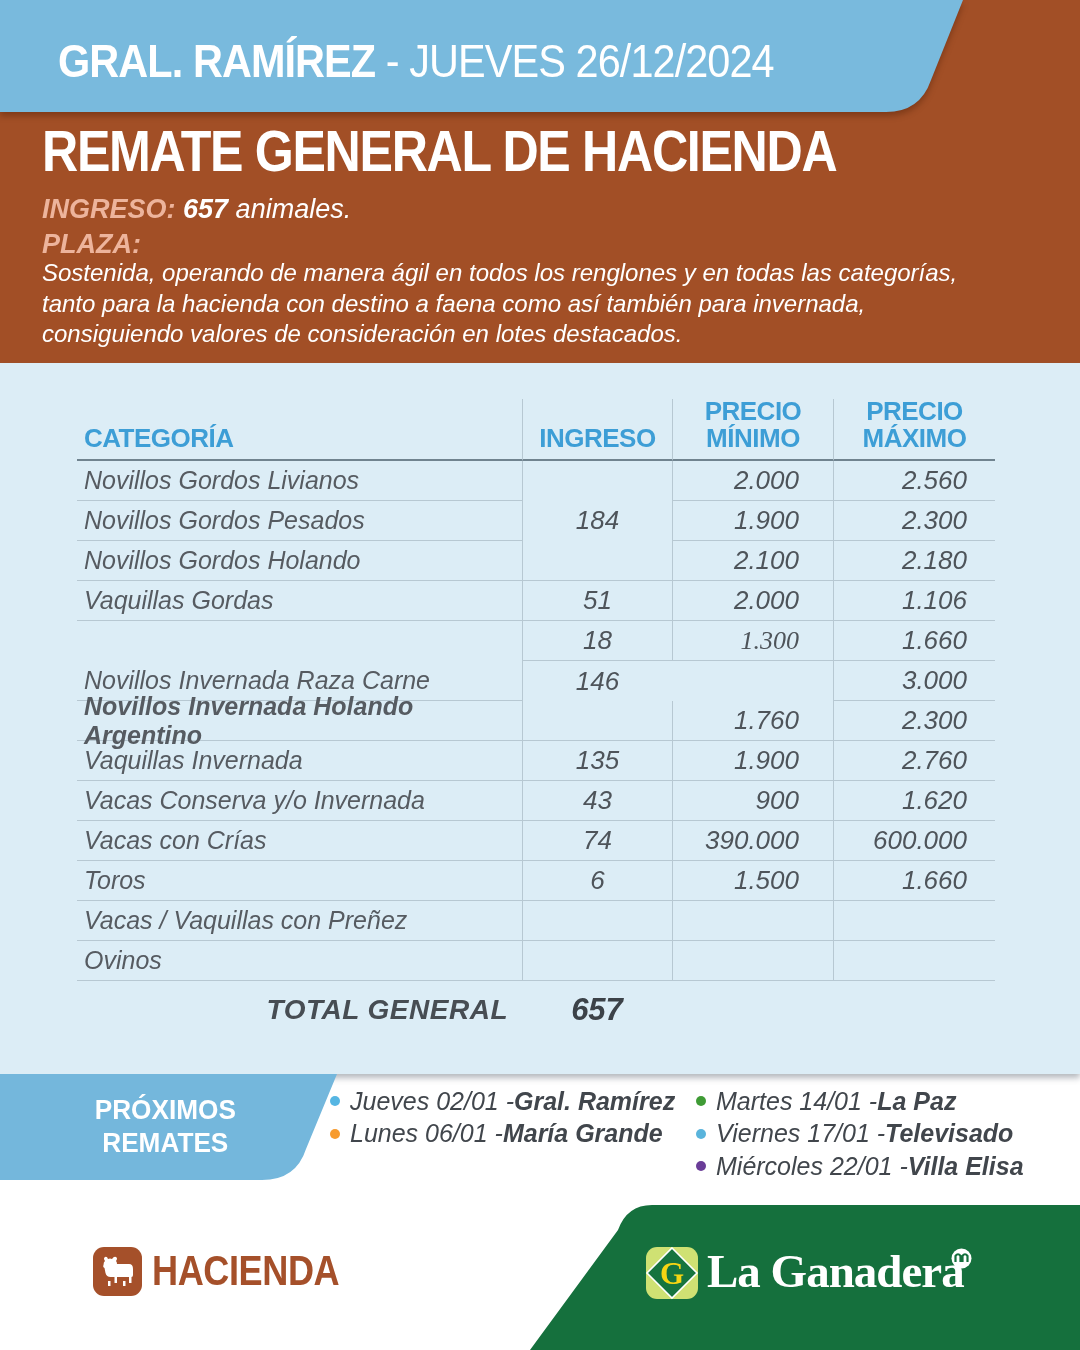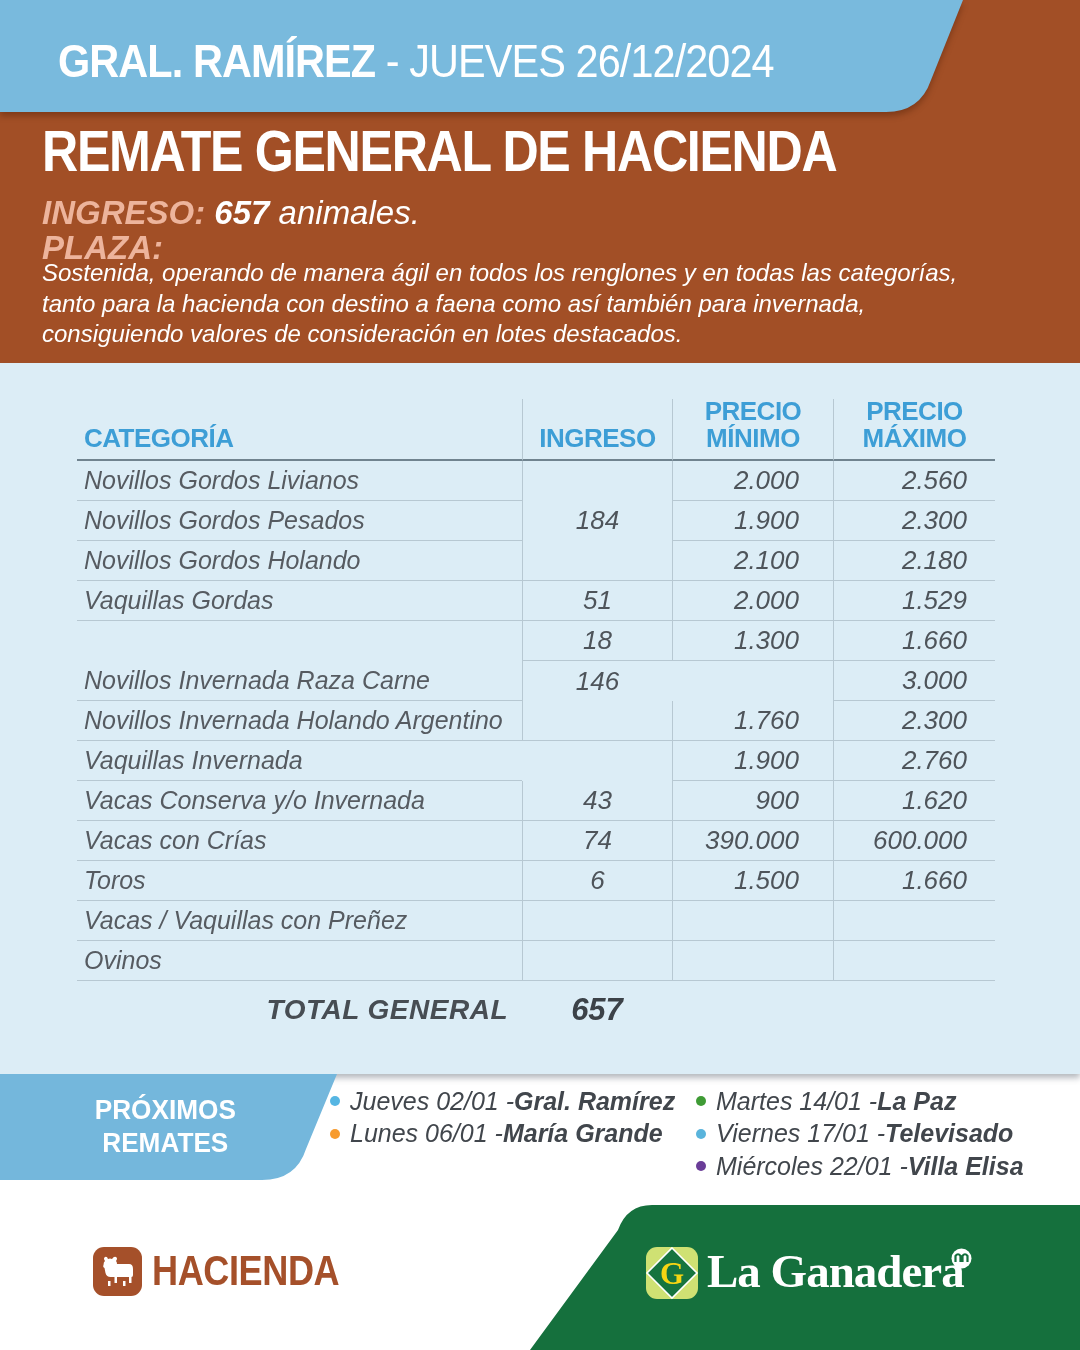--- a/index.html
+++ b/index.html
@@ -8,21 +8,21 @@
 
   
   .hero{position:absolute;left:0;top:0;width:1080px;height:363px;background:#a24f26;}
   .blue-band{position:absolute;left:0;top:0;filter:drop-shadow(0 4px 3px rgba(60,20,0,.35));}
   .band-title{position:absolute;left:58px;top:34px;white-space:nowrap;color:#fff;
               font-size:46px;transform:scaleX(.9);transform-origin:left center;letter-spacing:-1px;}
   .band-title .b{font-weight:700;}
   .band-title .l{font-weight:400;}
   .main-title{position:absolute;left:42px;top:118px;white-space:nowrap;color:#fff;
               font-size:57px;font-weight:700;transform:scaleX(.88);transform-origin:left center;letter-spacing:-1.5px;}
-  .hero-line{position:absolute;left:42px;white-space:nowrap;font-size:33px;font-style:italic;color:#fff;}
+  .hero-line{position:absolute;left:42px;white-space:nowrap;font-size:27px;font-style:italic;color:#fff;}
   .hero-line .lab{color:#edb49c;font-weight:700;}
   .hero-line .val{font-weight:700;}
   .ingreso-line{top:194px;}
   .plaza-line{top:229px;}
   .plaza-text{position:absolute;left:42px;top:258px;width:952px;margin:0;
               font-size:24px;font-style:italic;color:#fff;line-height:30.5px;}
 
   
   .table-section{position:absolute;left:0;top:363px;width:1080px;height:711px;background:#dcedf6;
                  box-shadow:0 4px 6px rgba(90,100,110,.45);}
@@ -111,31 +111,32 @@
         <div class="cell c-max vl hb" style="grid-area: 2 / 4;">2.560</div>
         <div class="cell c-cat hb" style="grid-area: 3 / 1;">Novillos Gordos Pesados</div>
         <div class="cell c-min vl hb" style="grid-area: 3 / 3;">1.900</div>
         <div class="cell c-max vl hb" style="grid-area: 3 / 4;">2.300</div>
         <div class="cell c-cat hb" style="grid-area: 4 / 1;">Novillos Gordos Holando</div>
         <div class="cell c-min vl hb" style="grid-area: 4 / 3;">2.100</div>
         <div class="cell c-max vl hb" style="grid-area: 4 / 4;">2.180</div>
         <div class="cell c-cat hb" style="grid-area: 5 / 1;">Vaquillas Gordas</div>
         <div class="cell c-num vl hb" style="grid-area: 5 / 2 / span 1;">51</div>
         <div class="cell c-min vl hb" style="grid-area: 5 / 3;">2.000</div>
-        <div class="cell c-max vl hb" style="grid-area: 5 / 4;">1.529</div>
+        <div class="cell c-max vl hb" style="grid-area: 5 / 4;">1.106</div>
         <div class="cell c-num vl hb" style="grid-area: 6 / 2 / span 1;">18</div>
-        <div class="cell c-min vl hb" style="grid-area: 6 / 3;">1.300</div>
+        <div class="cell c-min vl hb" style="grid-area: 6 / 3; font-family: Liberation Serif, serif;">1.300</div>
         <div class="cell c-max vl hb" style="grid-area: 6 / 4;">1.660</div>
         <div class="cell c-cat hb" style="grid-area: 7 / 1;">Novillos Invernada Raza Carne</div>
         <div class="cell c-num vl hb anchor-top" style="grid-area: 7 / 2 / span 2; line-height: 40px;">146</div>
         <div class="cell c-max vl hb" style="grid-area: 7 / 4;">3.000</div>
-        <div class="cell c-cat hb" style="grid-area: 8 / 1;">Novillos Invernada Holando Argentino</div>
+        <div class="cell c-cat hb" style="grid-area: 8 / 1; font-weight: bold;">Novillos Invernada Holando Argentino</div>
         <div class="cell c-min vl hb" style="grid-area: 8 / 3;">1.760</div>
         <div class="cell c-max vl hb" style="grid-area: 8 / 4;">2.300</div>
         <div class="cell c-cat hb" style="grid-area: 9 / 1;">Vaquillas Invernada</div>
+        <div class="cell c-num vl hb" style="grid-area: 9 / 2 / span 1;">135</div>
         <div class="cell c-min vl hb" style="grid-area: 9 / 3;">1.900</div>
         <div class="cell c-max vl hb" style="grid-area: 9 / 4;">2.760</div>
         <div class="cell c-cat hb" style="grid-area: 10 / 1;">Vacas Conserva y/o Invernada</div>
         <div class="cell c-num vl hb" style="grid-area: 10 / 2 / span 1;">43</div>
         <div class="cell c-min vl hb" style="grid-area: 10 / 3;">900</div>
         <div class="cell c-max vl hb" style="grid-area: 10 / 4;">1.620</div>
         <div class="cell c-cat hb" style="grid-area: 11 / 1;">Vacas con Crías</div>
         <div class="cell c-num vl hb" style="grid-area: 11 / 2 / span 1;">74</div>
         <div class="cell c-min vl hb" style="grid-area: 11 / 3;">390.000</div>
         <div class="cell c-max vl hb" style="grid-area: 11 / 4;">600.000</div>

